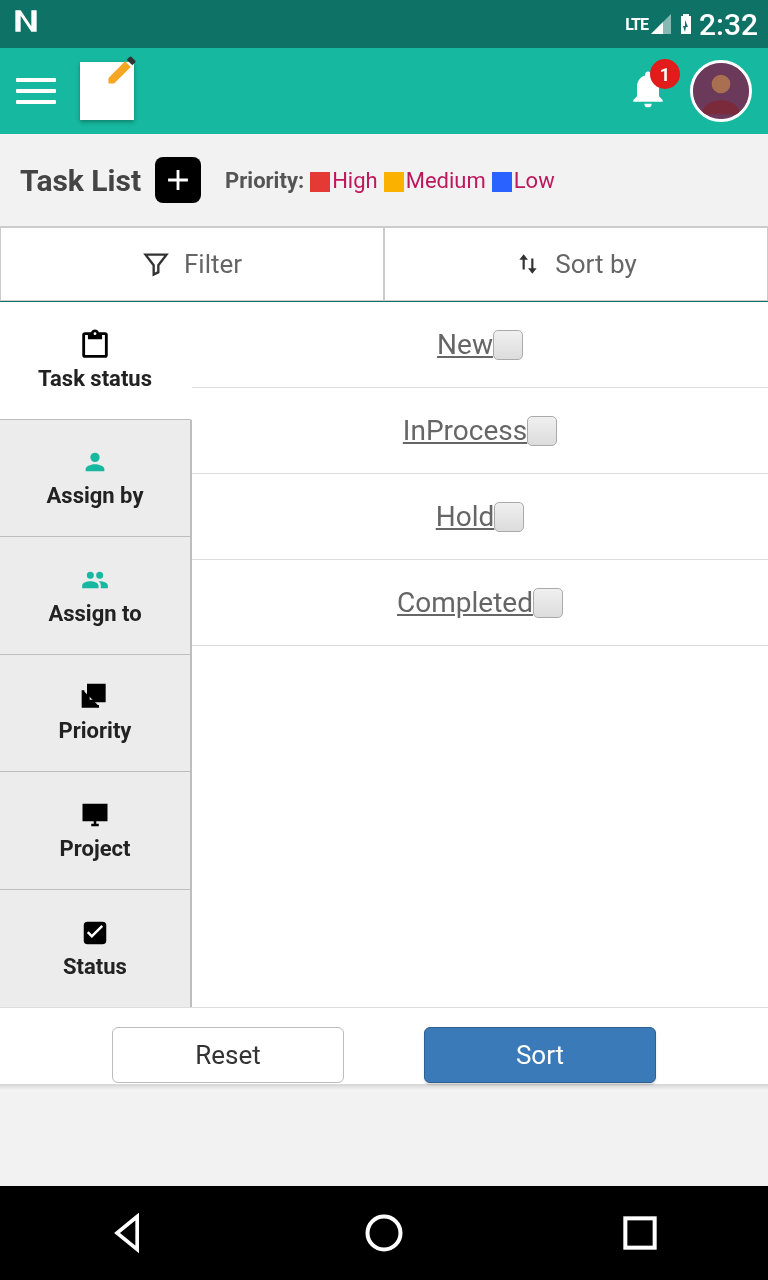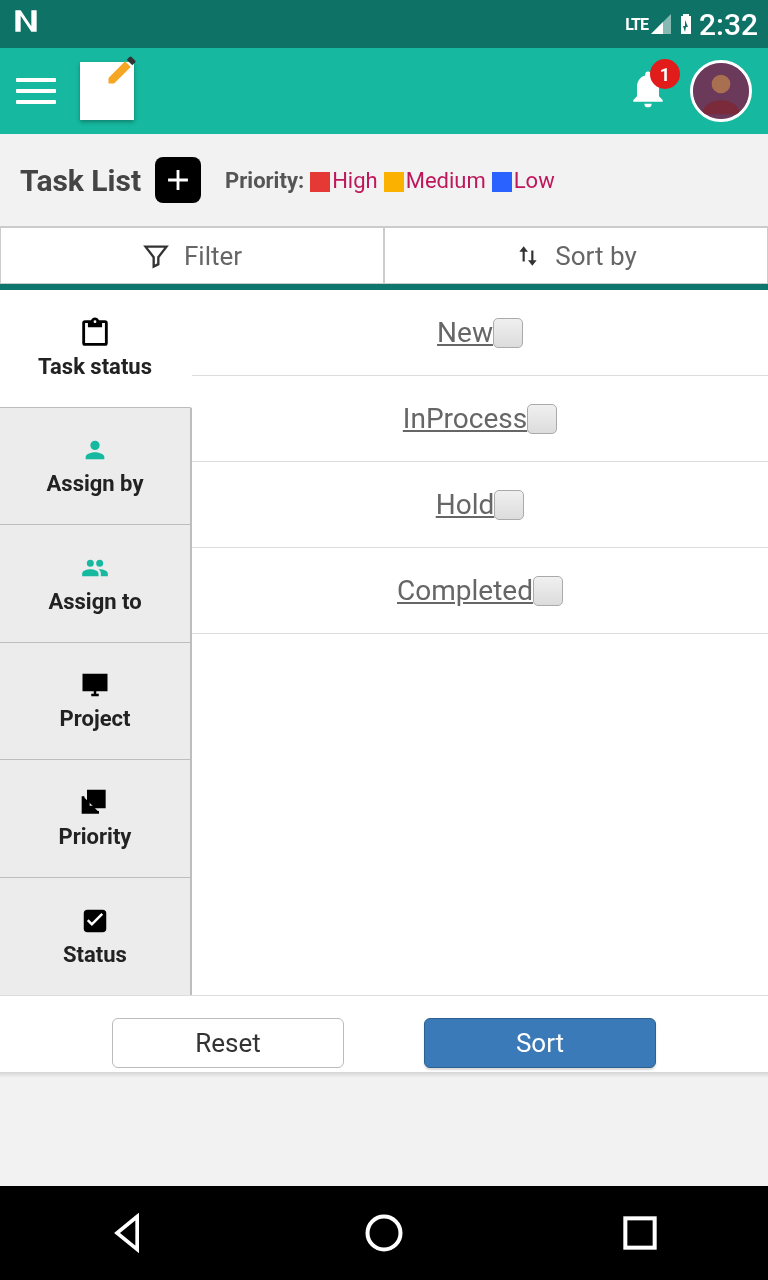--- a/index.html
+++ b/index.html
@@ -29,39 +29,39 @@
   .plus-btn { width: 46px; height: 46px; background: #000; border-radius: 8px; display:flex; align-items:center; justify-content:center; color:#fff; font-size: 36px; font-weight:bold; cursor:pointer; }
   .priority-legend { display: flex; align-items: center; gap: 6px; margin-left: 10px; font-size: 22px; }
   .legend-label { font-weight: bold; color: #555; }
   .swatch { display:inline-block; width: 20px; height: 20px; vertical-align: middle; margin-right: 2px; }
   .swatch.high { background: #e53935; }
   .swatch.medium { background: #fbb100; }
   .swatch.low { background: #2962ff; }
   .legend-item { color: #be185d; font-size: 22px; }
   
   
-  .filter-sort-row { display: flex; height: 64px; border-top: 1px solid #ccc; border-bottom: 6px solid #0f766e; background: #fff; }
+  .filter-sort-row { display: flex; height: 76px; border-top: 1px solid #ccc; border-bottom: 1px solid #0f766e; background: #fff; }
   .fs-cell { flex: 1; display:flex; align-items:center; justify-content:center; gap:14px; border: 1px solid #ccc; cursor:pointer; color:#666; font-size: 26px; }
   
   
   .main-area { display: flex; height: 706px; background:#fff; border-bottom: 1px solid #ddd; }
   .sidebar { width: 192px; background: #ececec; border-right: 2px solid #bdbdbd; display:flex; flex-direction:column; }
   .side-tab { height: 118px; border-bottom: 1px solid #bdbdbd; display:flex; flex-direction:column; align-items:center; justify-content:center; gap: 6px; cursor:pointer; font-size: 22px; font-weight: bold; color:#222; }
   .side-tab.active { background: #fff; border-right: 2px solid #fff; margin-right:-2px; }
   .side-tab .tab-icon { width: 36px; height: 30px; display:flex; align-items:center; justify-content:center; }
   .teal-icon { fill: #16b89f; }
   .black-icon { fill: #000; }
   
   .options { flex: 1; background:#fff; }
   .option-row { height: 86px; border-bottom: 1px solid #ddd; display:flex; align-items:center; justify-content:center; padding: 16px 22px; font-size: 28px; color: #666; cursor:pointer;text-decoration:underline; }
   .checkbox { width: 30px; height: 30px; border: 1px solid #aaa; border-radius: 5px; background: linear-gradient(#f0f0f0,#dcdcdc); }
   
   
   .footer { height: 76px; display:flex; align-items:center; justify-content:center; gap: 80px; padding: 10px 0; background:#fff; }
-  .btn { width: 232px; height: 50px; border-radius: 6px; font-size: 26px; display:flex; align-items:center; justify-content:center; cursor:pointer;margin-top:18px; }
+  .btn { width: 232px; height: 56px; border-radius: 6px; font-size: 26px; display:flex; align-items:center; justify-content:center; cursor:pointer;margin-top:18px; }
   .btn-reset { background:#fff; border: 1px solid #bbb; color:#333; }
   .btn-apply { background:#3a7ab8; color:#fff; border: 1px solid #2d5f8f; box-shadow: 0 2px 2px rgba(0,0,0,0.15); }
   
   .shadow-sep { height: 6px; background: linear-gradient(rgba(0,0,0,0.12), transparent); }
   
   
   .nav-bar { position:absolute; bottom:0; left:0; width:768px; height:94px; background:#000; display:flex; align-items:center; justify-content:space-around; }
   .nav-icon { width: 44px; height: 44px; }
 </style>
 </head>
@@ -166,34 +166,34 @@
     <div class="side-tab">
       <span class="tab-icon">
           <svg width="34" height="28" viewBox="0 0 24 24">
             <path class="teal-icon" d="M16 11a3 3 0 1 0-3-3 3 3 0 0 0 3 3zm-8 0a3 3 0 1 0-3-3 3 3 0 0 0 3 3zm0 2c-2.33 0-7 1.17-7 3.5V19h14v-2.5C15 14.17 10.33 13 8 13zm8 0c-.29 0-.62.02-.97.05A4.22 4.22 0 0 1 17 16.5V19h6v-2.5c0-2.33-4.67-3.5-7-3.5z"></path>
           </svg>
         </span>
       <span>Assign to</span>
     </div>
     <div class="side-tab">
       <span class="tab-icon">
-          <svg width="34" height="30" viewBox="0 0 24 24">
-            <path class="black-icon" fill="none" stroke="#000" stroke-width="2" d="M3 4h18v12H3zM9 20h6M12 16v4"></path>
-          </svg>
-        </span>
-      <span>Project</span>
-    </div>
-    <div class="side-tab">
-      <span class="tab-icon">
           <svg width="36" height="32" viewBox="0 0 24 24">
             <path class="black-icon" fill="none" stroke="#000" stroke-width="2" d="M7 3h12v12H7zM3 7v12h12"></path>
             <text x="11.5" y="12" font-size="9" font-weight="bold" fill="#000">1</text>
           </svg>
         </span>
       <span>Priority</span>
+    </div>
+    <div class="side-tab">
+      <span class="tab-icon">
+          <svg width="34" height="30" viewBox="0 0 24 24">
+            <path class="black-icon" fill="none" stroke="#000" stroke-width="2" d="M3 4h18v12H3zM9 20h6M12 16v4"></path>
+          </svg>
+        </span>
+      <span>Project</span>
     </div>
     <div class="side-tab" style="border-bottom:none;">
       <span class="tab-icon">
           <svg width="32" height="30" viewBox="0 0 24 24">
             <rect x="3" y="3" width="18" height="18" rx="3" fill="#000"></rect>
             <path fill="#fff" d="M9.5 16l-4-4 1.4-1.4L9.5 13.2l7.6-7.6L18.5 7z"></path>
           </svg>
         </span>
       <span>Status</span>
     </div>

